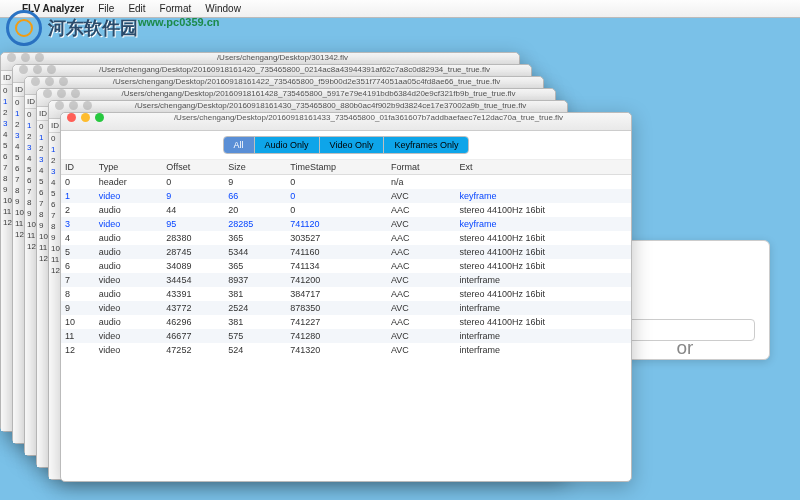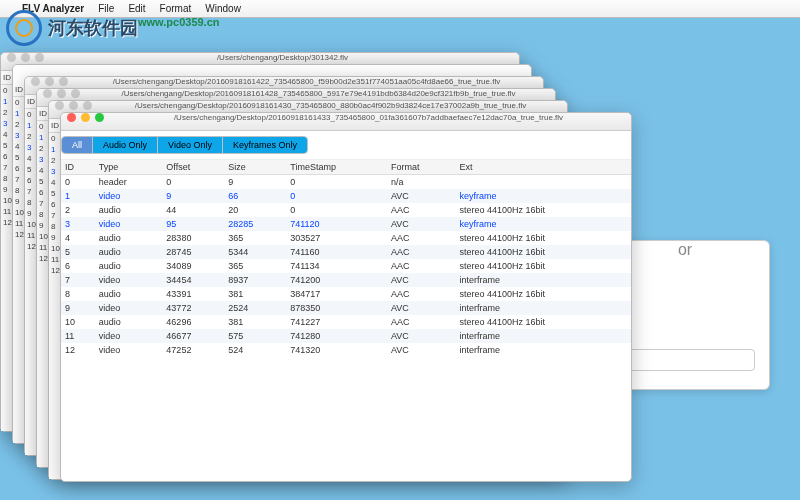--- a/index.html
+++ b/index.html
@@ -16,31 +16,31 @@
 .tbar{height:18px;background:linear-gradient(#f7f7f7,#e9e9e9);border-bottom:1px solid #ccc;border-radius:5px 5px 0 0;display:flex;padding:0 6px;font-size:8px;color:#555;}
 .tlights{display:flex;gap:5px;margin-right:8px;}
 .dot{width:9px;height:9px;border-radius:50%;}
 .dr{background:#ff5f57;}.dy{background:#febc2e;}.dg{background:#28c840;}
 .dgray{background:#ccc;}
 .tpath{flex:1;text-align:center;white-space:nowrap;overflow:hidden;text-overflow:ellipsis;}
 .bgstrip{position:absolute;left:0;top:18px;width:22px;bottom:0;background:#fff;font-size:8px;color:#444;}
 .bgstrip .hd{display:flex;justify-content:space-between;padding:2px 2px;border-bottom:1px solid #ddd;font-weight:normal;}
 .bgstrip .rw{display:flex;justify-content:space-between;padding:1px 2px;}
 .bgstrip .rw .bl{color:#0645ff;}
-.filters{display:flex;justify-content:flex-start;padding:5px 0;border-bottom:1px solid #eee;}
+.filters{display:flex;justify-content:center;padding:5px 0;border-bottom:1px solid #eee;}
 .seg{display:flex;border:1px solid #bfbfbf;border-radius:4px;overflow:hidden;font-size:9px;}
 .seg span{padding:3px 10px;border-right:1px solid #bfbfbf;background:#0ea5e9;cursor:pointer;}
 .seg span:last-child{border-right:none;}
 .seg .active{background:#5a8fd6;color:#fff;}
 .tbl{width:100%;border-collapse:collapse;font-size:9px;}
 .tbl th{background:#f5f5f5;border-bottom:1px solid #ddd;text-align:left;padding:2px 4px;font-weight:normal;color:#333;}
 .tbl td{padding:2px 4px;color:#333;}
 .tbl tr:nth-child(even) td{background:#f3f6fa;}
 .tbl .blue{color:#0645ff;}
-.orbox{position:absolute;right:30px;top:240px;width:170px;height:150px;background:#fff;border:1px solid #ccc;border-radius:6px;box-shadow:0 2px 8px rgba(0,0,0,.15);display:flex;align-items:flex-start;justify-content:center;font-size:16px;color:#888;}
+.orbox{position:absolute;right:30px;top:240px;width:170px;height:120px;background:#fff;border:1px solid #ccc;border-radius:6px;box-shadow:0 2px 8px rgba(0,0,0,.15);display:flex;align-items:flex-end;justify-content:center;font-size:19px;color:#888;}
 .orbox .inbar{position:absolute;bottom:18px;left:14px;right:14px;height:22px;background:#fff;border:1px solid #ccc;border-radius:4px;}
 </style>
 </head>
 <body>
 
 <div class="menubar">
   <span class="apple"></span>
   <span style="font-weight:bold">FLV Analyzer</span>
   <span>File</span>
   <span>Edit</span>
@@ -124,20 +124,28 @@
           <span class="">11</span>
           <span>11</span>
         </div>
         <div class="rw">
           <span class="">12</span>
           <span>12</span>
         </div>
     </div>
     </div>
     <div class="win" style="left: 12px; top: 64px; width: 520px; height: 380px;">
+      <div class="tbar">
+    <div class="tlights">
+          <span class="dot dgray"></span>
+          <span class="dot dgray"></span>
+          <span class="dot dgray"></span>
+        </div>
+    <span class="tpath">/Users/chengang/Desktop/20160918161420_735465800_0214ac8a43944391af62c7a8c0d82934_true_true.flv</span>
+      </div>
     <div class="bgstrip">
       <div class="hd">
           <span>ID</span>
           <span>D</span>
         </div>
       <div class="rw">
           <span class="">0</span>
           <span>0</span>
         </div>
         <div class="rw">

